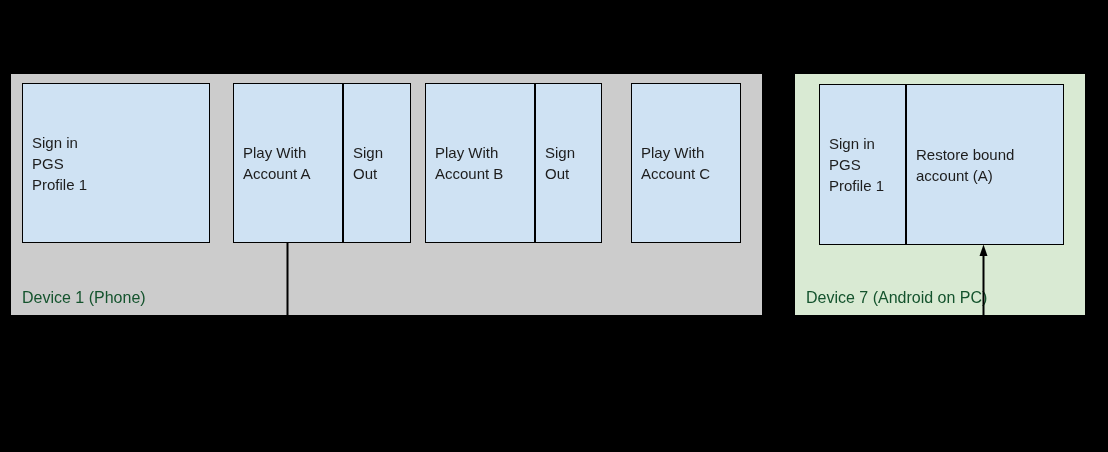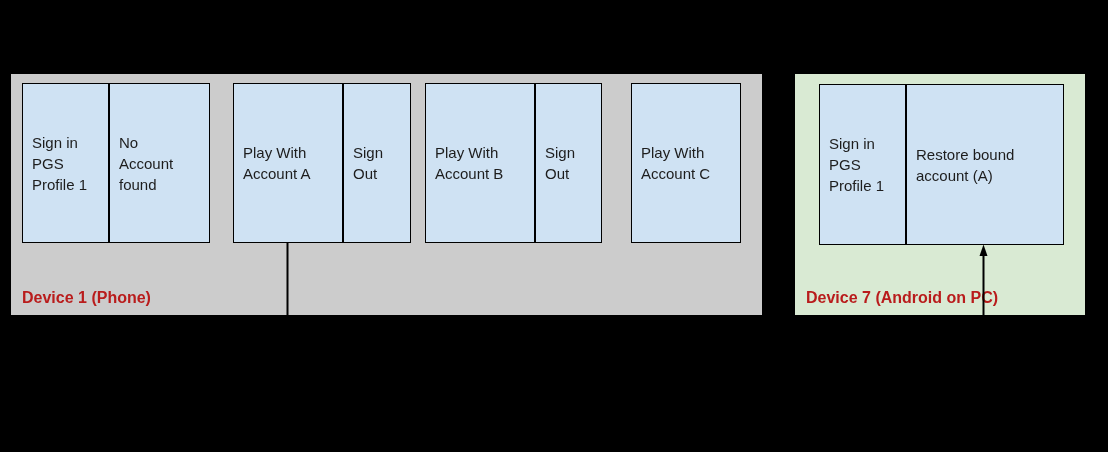--- a/index.html
+++ b/index.html
@@ -27,23 +27,22 @@
   .panel.d2 {
     left: 795px; top: 74px;
     width: 290px; height: 241px;
     background: #d9ead3;
   }
   .panel-label {
     position: absolute;
     left: 11px;
     bottom: 8px;
     font-size: 16px;
-    color: #b91c1c;
+    color: #14532d;
     white-space: nowrap;
-    font-weight: bold;
   }
   .pair {
     position: absolute;
     display: flex;
     background: #cfe2f3;
     border: 1.5px solid #000000;
     box-sizing: border-box;
   }
   .cell {
     display: flex;
@@ -84,23 +83,20 @@
   </div>
 
   <div class="panel d2">
     <div class="panel-label">Device 7 (Android on PC)</div>
   </div>
 
   <div class="pair g1">
     <div class="cell first">Sign in
 PGS
 Profile 1</div>
-    <div class="cell rest divider">No
-Account
-found</div>
   </div>
 
   <div class="pair g2">
     <div class="cell first">Play With
 Account A</div>
     <div class="cell rest divider">Sign
 Out</div>
   </div>
 
   <div class="pair g3">

